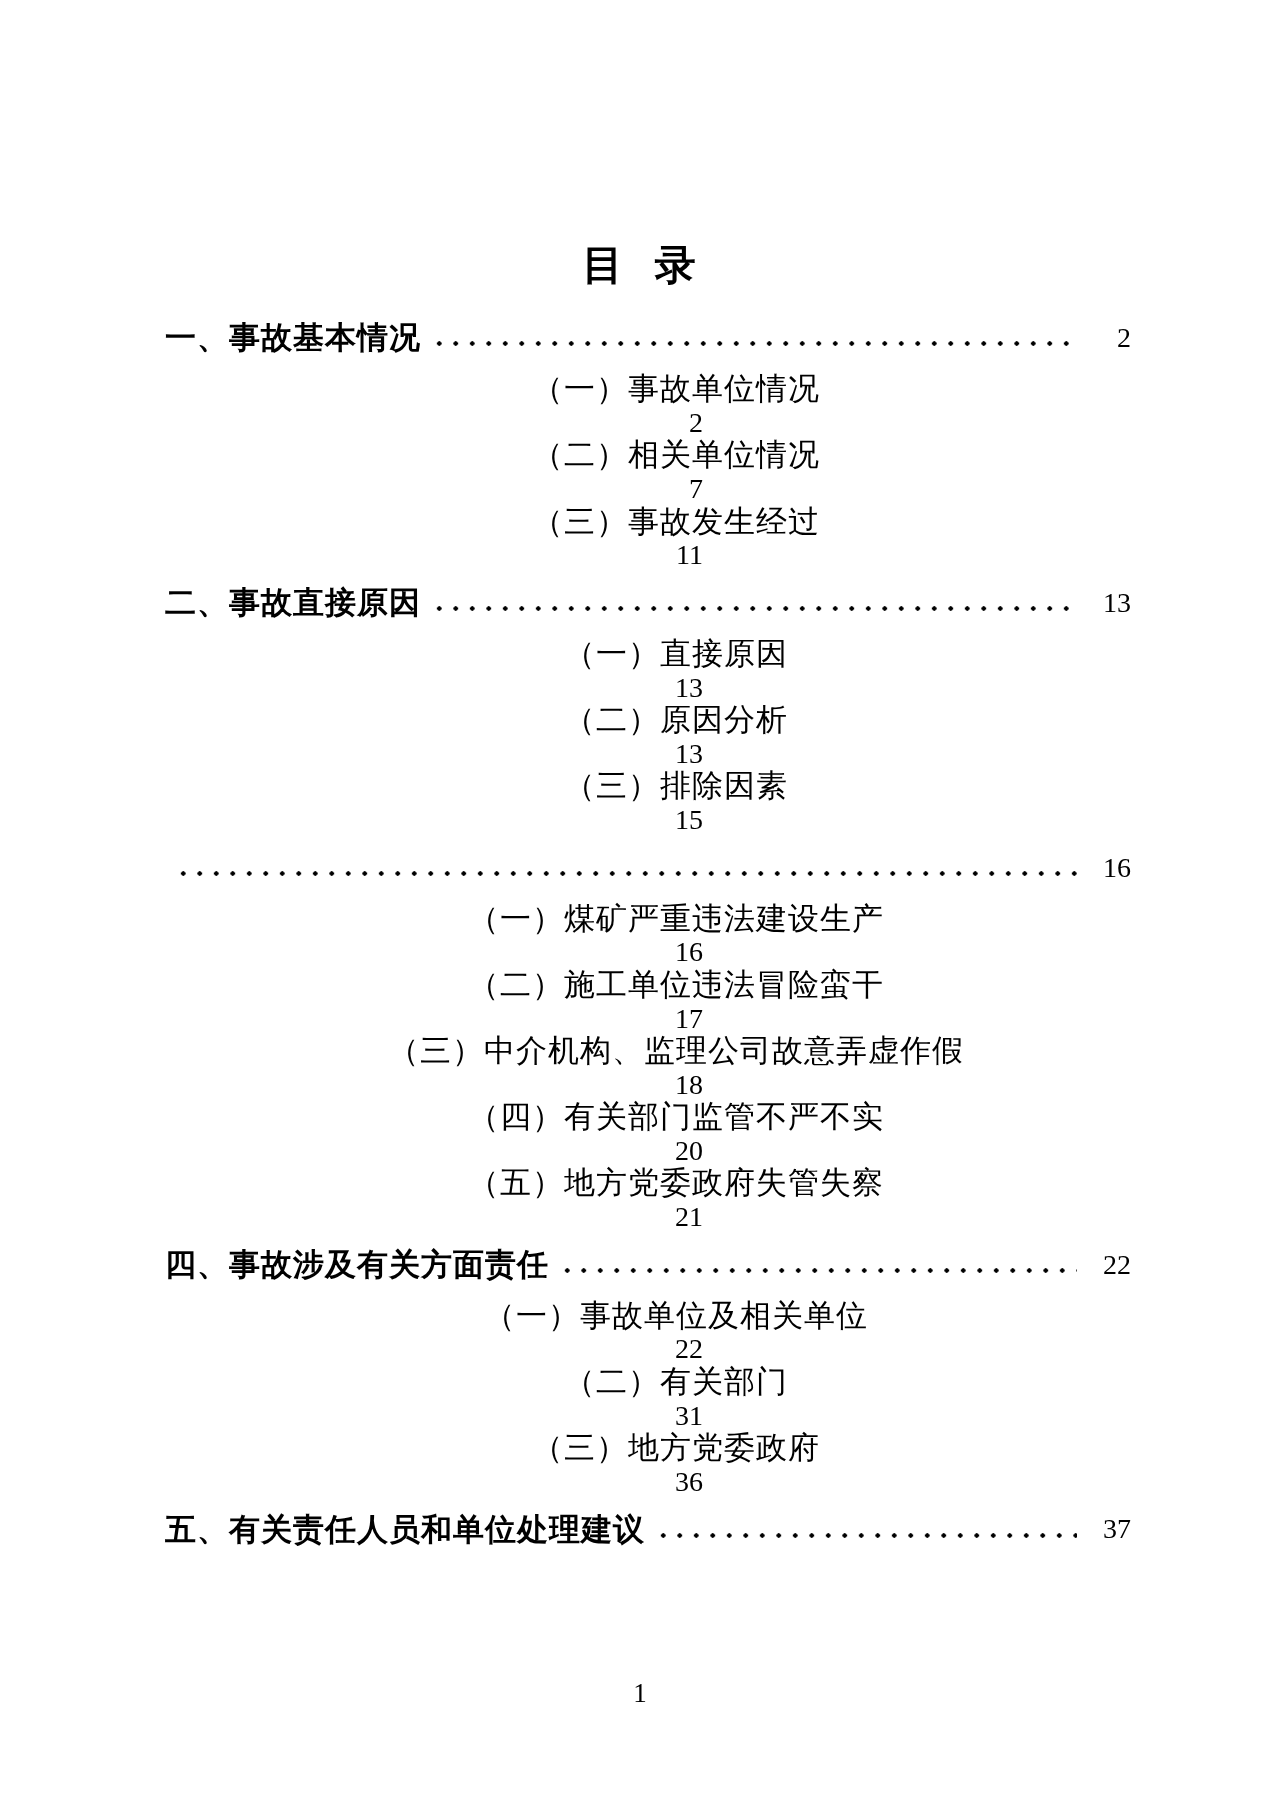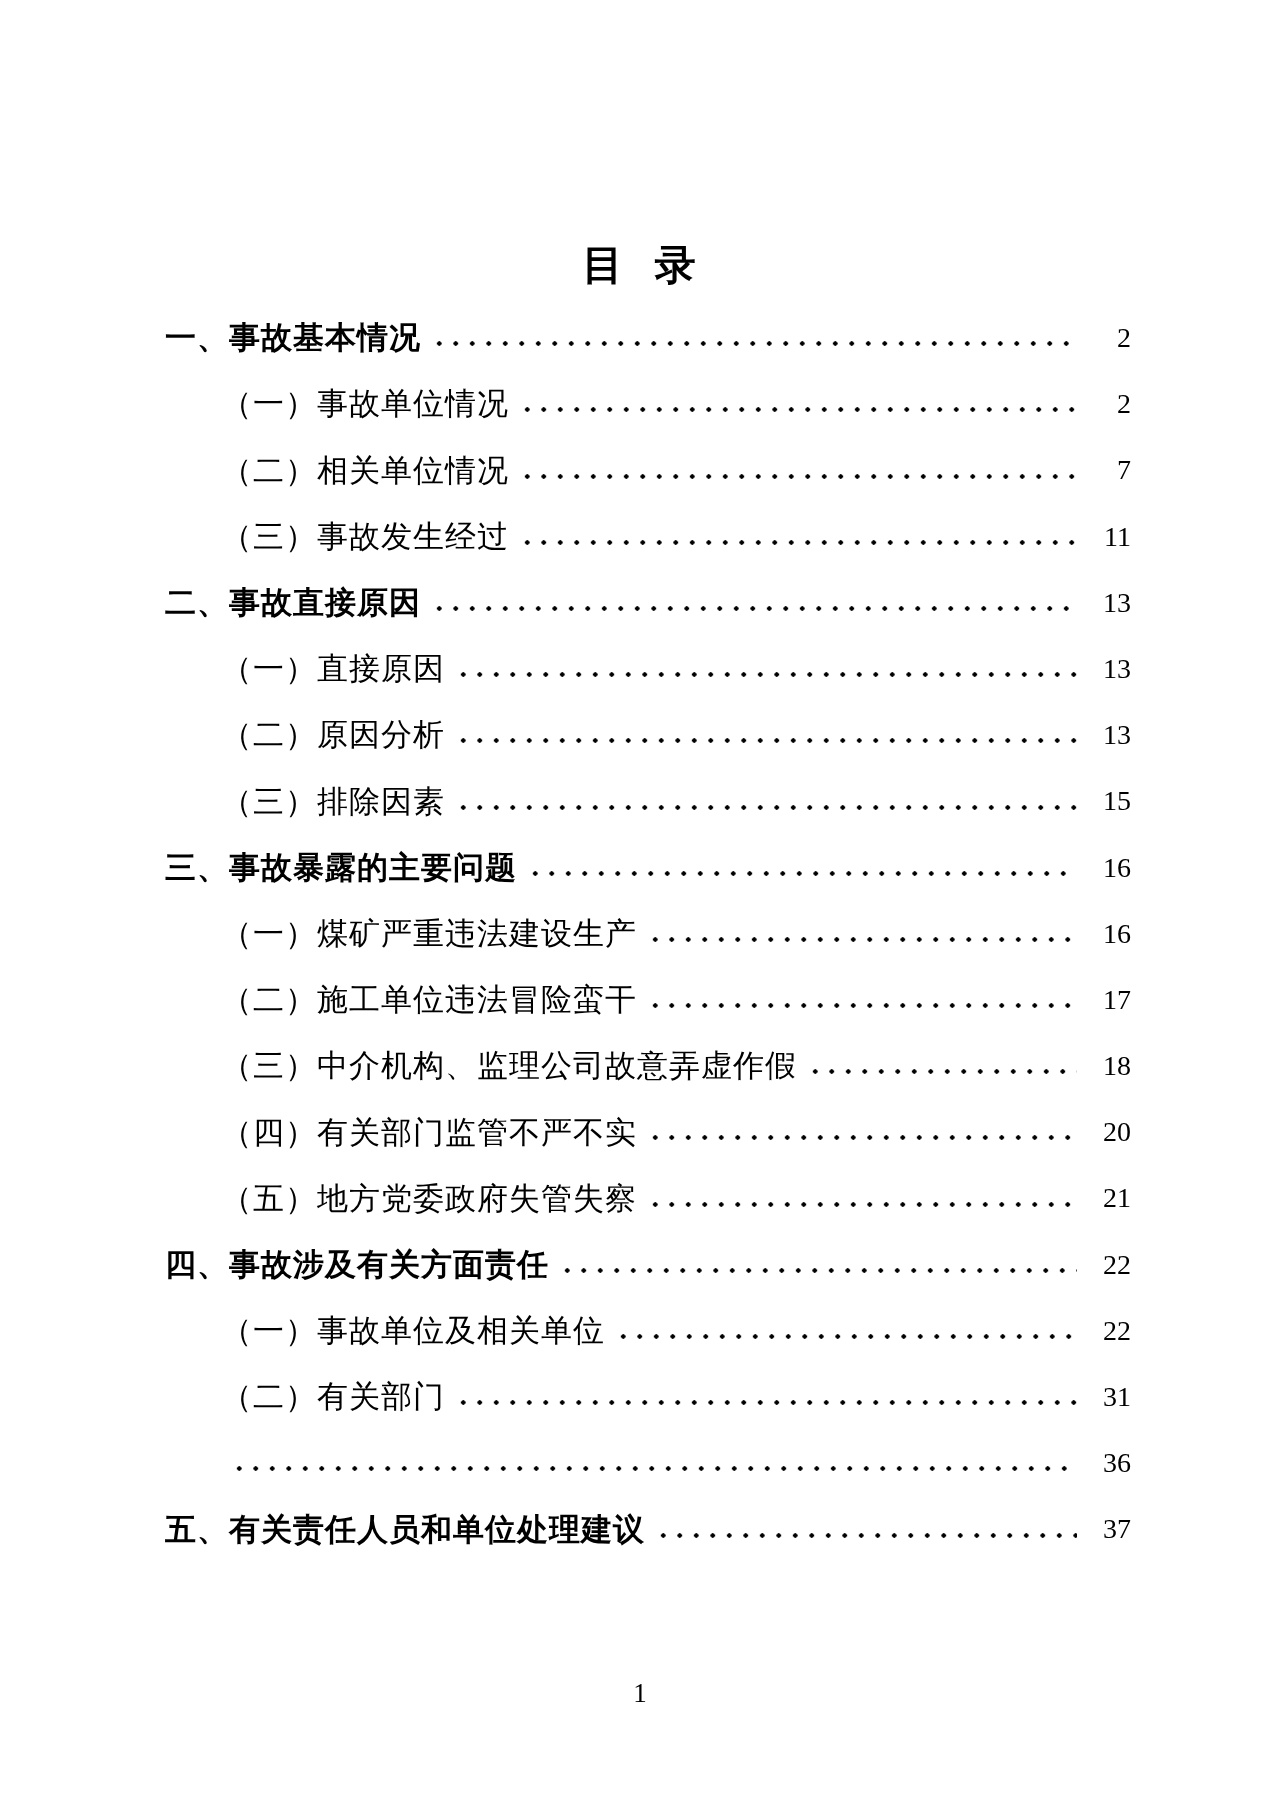--- a/index.html
+++ b/index.html
@@ -46,20 +46,21 @@
   .toc-row .label {
     flex: 0 0 auto;
   }
   .toc-row.level-1 .label {
     font-family: "Liberation Sans", "DejaVu Sans", sans-serif;
     font-weight: bold;
     letter-spacing: 1px;
   }
   .toc-row.level-2 {
     padding-left: 56px;
+    flex-direction: column;
   }
   .toc-row.level-2 .label {
     font-family: "Liberation Serif", "DejaVu Serif", serif;
     font-weight: normal;
     letter-spacing: 1px;
   }
   .leader {
     flex: 1 1 auto;
     align-self: stretch;
     margin-left: 8px;
@@ -130,21 +131,20 @@
         <span class="label">（二）原因分析</span>
         <span class="leader"></span>
         <span class="pagenum">13</span>
       </div>
       <div class="toc-row level-2">
         <span class="label">（三）排除因素</span>
         <span class="leader"></span>
         <span class="pagenum">15</span>
       </div>
       <div class="toc-row level-1">
-        <span class="label">三、事故暴露的主要问题</span>
         <span class="leader"></span>
         <span class="pagenum">16</span>
       </div>
       <div class="toc-row level-2">
         <span class="label">（一）煤矿严重违法建设生产</span>
         <span class="leader"></span>
         <span class="pagenum">16</span>
       </div>
       <div class="toc-row level-2">
         <span class="label">（二）施工单位违法冒险蛮干</span>
@@ -175,20 +175,21 @@
         <span class="label">（一）事故单位及相关单位</span>
         <span class="leader"></span>
         <span class="pagenum">22</span>
       </div>
       <div class="toc-row level-2">
         <span class="label">（二）有关部门</span>
         <span class="leader"></span>
         <span class="pagenum">31</span>
       </div>
       <div class="toc-row level-2">
+        <span class="label">（三）地方党委政府</span>
         <span class="leader"></span>
         <span class="pagenum">36</span>
       </div>
       <div class="toc-row level-1">
         <span class="label">五、有关责任人员和单位处理建议</span>
         <span class="leader"></span>
         <span class="pagenum">37</span>
       </div>
     </div>
 

